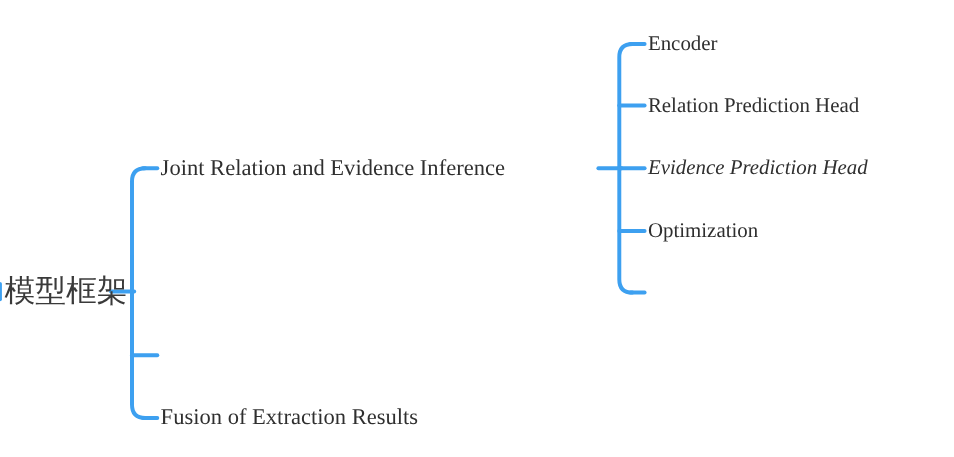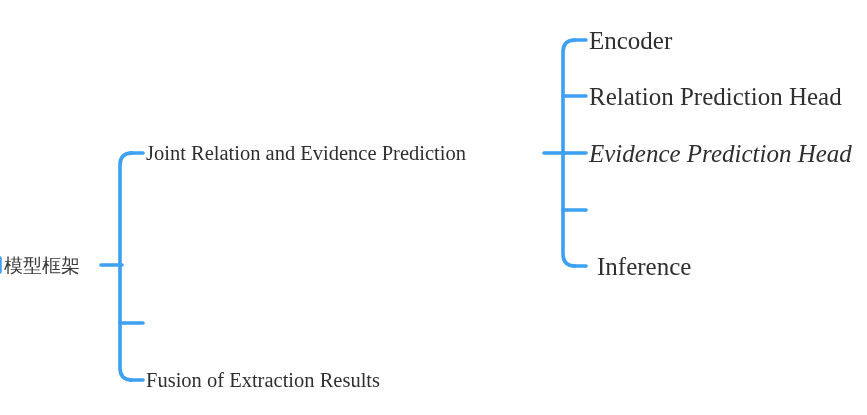--- a/index.html
+++ b/index.html
@@ -29,29 +29,29 @@
   }
   .node-label {
     position: absolute;
     white-space: nowrap;
     color: #2f2f2f;
     font-family: "Liberation Serif", "DejaVu Serif", serif;
     line-height: 1;
     transform: translateY(-50%);
   }
   .node-root {
-    font-size: 19px;
+    font-size: 28px;
     font-family: "DejaVu Sans", "Liberation Sans", sans-serif;
     color: #3a3a3a;
   }
   .node-l1 {
     font-size: 20.5px;
   }
   .node-l2 {
-    font-size: 25px;
+    font-size: 19px;
   }
 </style>
 </head>
 <body>
 
 <div id="mindmap-canvas">
 
   <svg id="mindmap-svg" viewBox="0 0 867 415" xmlns="http://www.w3.org/2000/svg">
 
     <path d="M 0 258 L 0 272" stroke="#3da0f0" stroke-width="3.5" fill="none" stroke-linecap="round"></path>
@@ -70,27 +70,27 @@
 
     <path d="M 573 40 L 586 40" stroke="#3da0f0" stroke-width="3.6" fill="none" stroke-linecap="round"></path>
     <path d="M 563 96 L 586 96" stroke="#3da0f0" stroke-width="3.6" fill="none" stroke-linecap="round"></path>
     <path d="M 563 153 L 586 153" stroke="#3da0f0" stroke-width="3.6" fill="none" stroke-linecap="round"></path>
     <path d="M 563 210 L 586 210" stroke="#3da0f0" stroke-width="3.6" fill="none" stroke-linecap="round"></path>
     <path d="M 573 266 L 586 266" stroke="#3da0f0" stroke-width="3.6" fill="none" stroke-linecap="round"></path>
   </svg>
 
   <div class="node-label node-root" style="left:4px; top:265px;">模型框架</div>
 
-  <div class="node-label node-l1" style="left:146px; top:153px;">Joint Relation and Evidence Prediction</div>
+  <div class="node-label node-l1" style="left:146px; top:153px;">Joint Relation and Evidence Inference</div>
 
 
   <div class="node-label node-l1" style="left:146px; top:380px;text-align:right;">Fusion of Extraction Results</div>
 
   <div class="node-label node-l2" style="left:589px; top:40px;">Encoder</div>
 
   <div class="node-label node-l2" style="left:589px; top:96px;">Relation Prediction Head</div>
 
   <div class="node-label node-l2" style="left:589px; top:153px;font-style:italic;">Evidence Prediction Head</div>
 
+  <div class="node-label node-l2" style="left:589px; top:210px;">Optimization</div>
 
-  <div class="node-label node-l2" style="left:597px; top:266px;">Inference</div>
 
 </div>
 
 </body></html>

